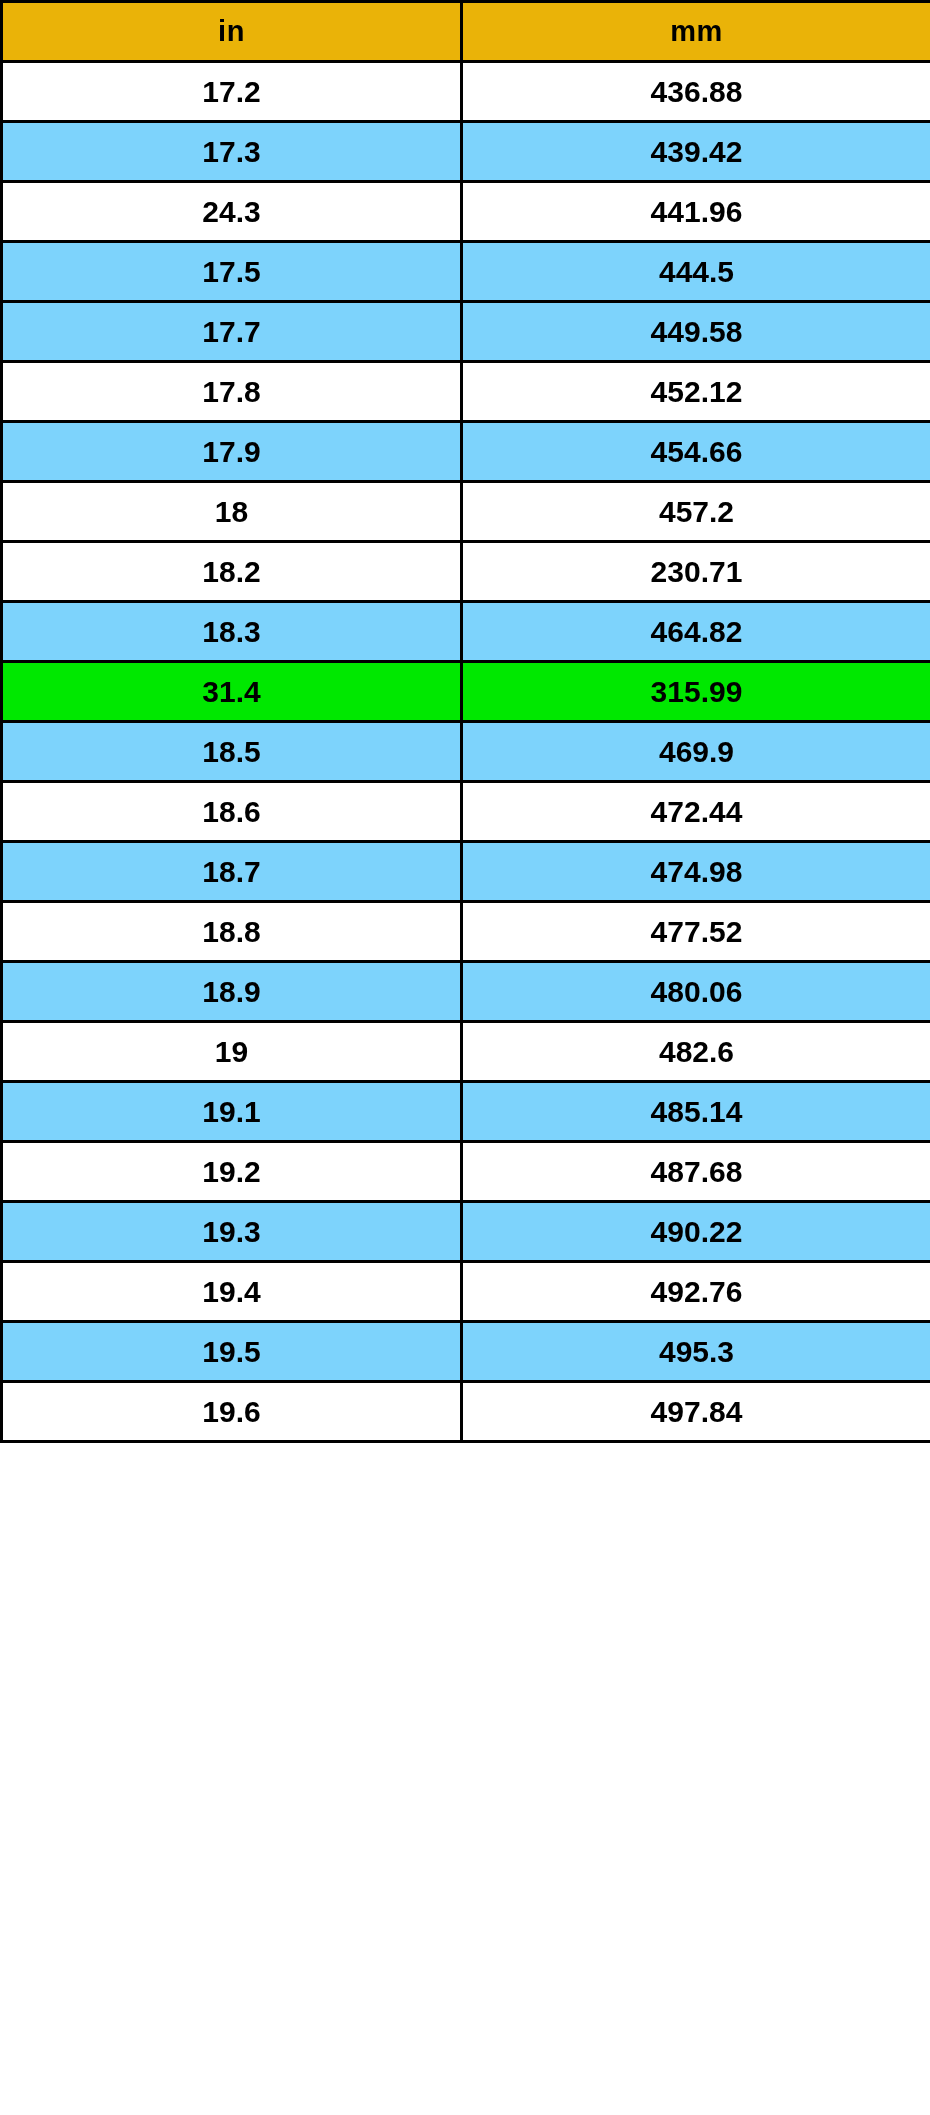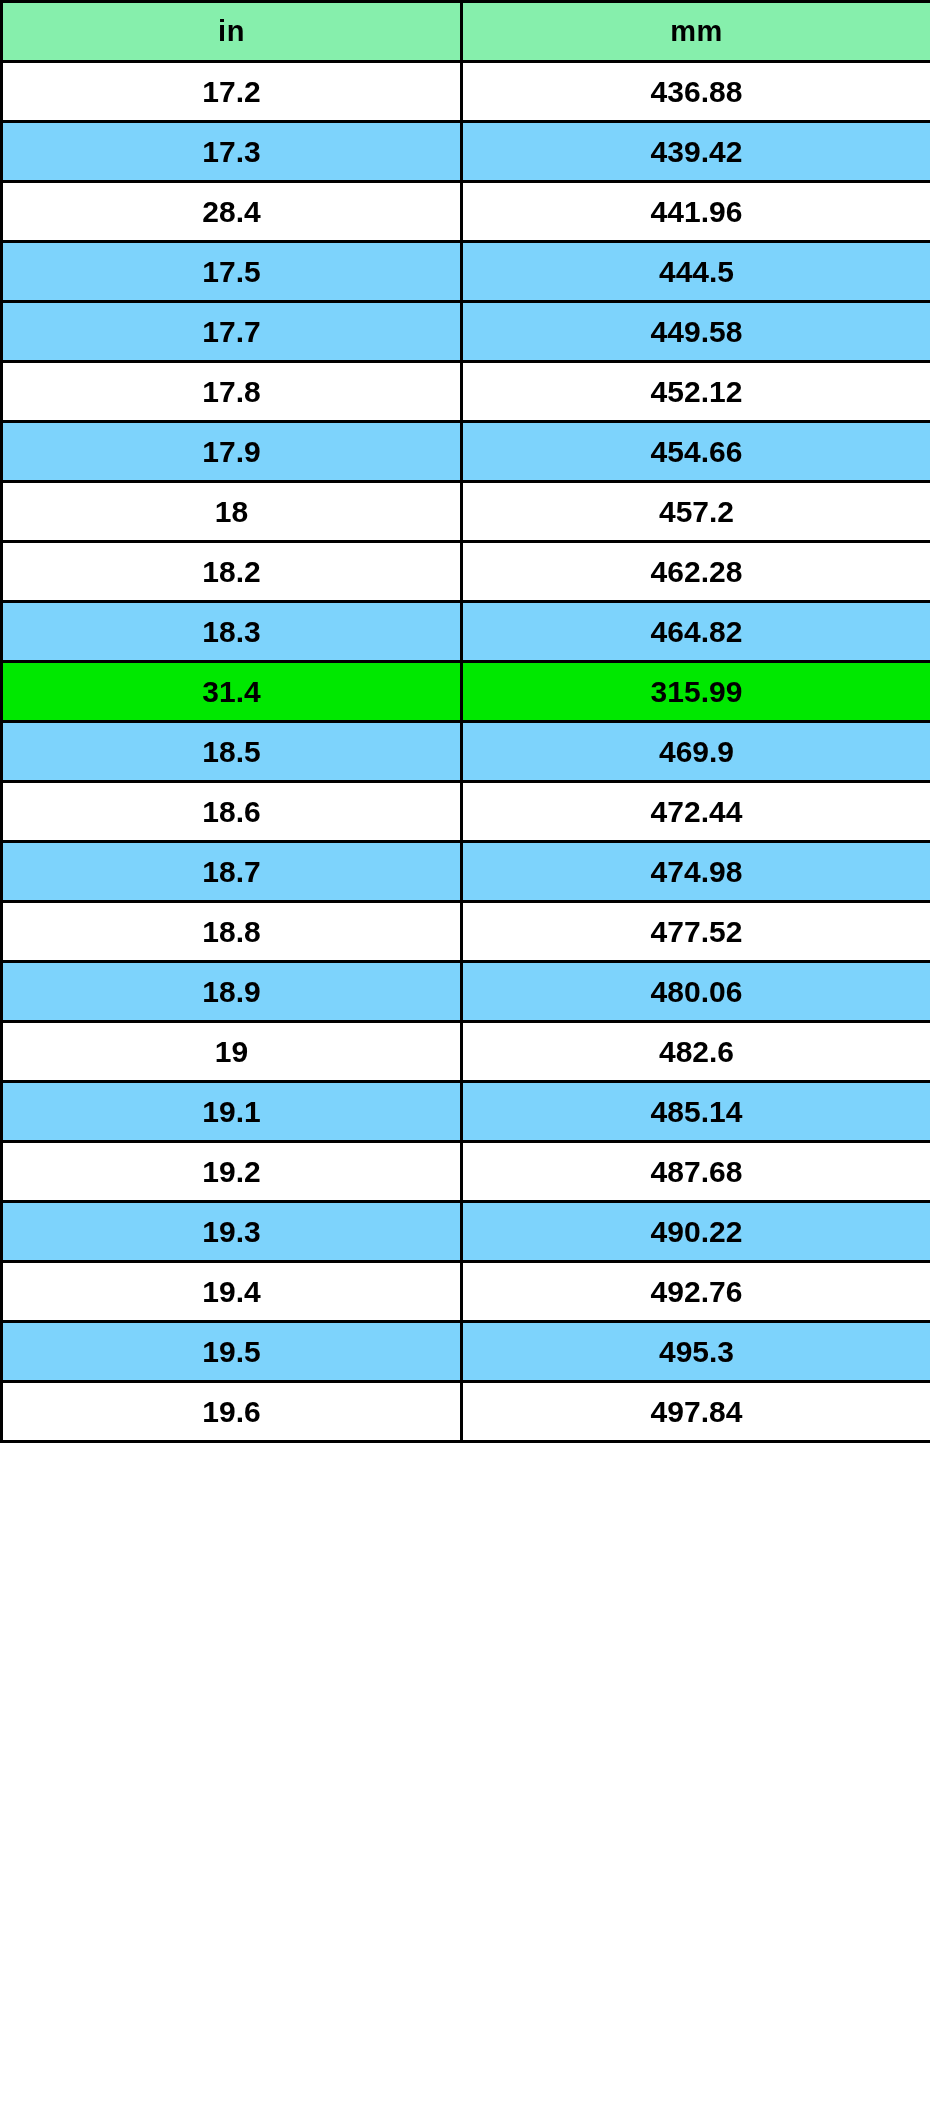--- a/index.html
+++ b/index.html
@@ -26,21 +26,21 @@
   #conv-table td {
     border: 3px solid #000000;
     text-align: center;
     vertical-align: middle;
     color: #000000;
     padding: 0;
     box-sizing: border-box;
   }
 
   #conv-table thead th {
-    background: #86efac;
+    background: #eab308;
     height: 60px;
     font-size: 29px;
     font-weight: bold;
     letter-spacing: 0.5px;
   }
 
   #conv-table tbody td {
     height: 60px;
     font-size: 30px;
     font-weight: bold;
@@ -76,21 +76,21 @@
   <tbody id="table-body">
       <tr>
         <td>17.2</td>
         <td>436.88</td>
       </tr>
       <tr class="alt">
         <td>17.3</td>
         <td>439.42</td>
       </tr>
       <tr>
-        <td>28.4</td>
+        <td>24.3</td>
         <td>441.96</td>
       </tr>
       <tr class="alt">
         <td>17.5</td>
         <td>444.5</td>
       </tr>
       <tr class="alt">
         <td>17.7</td>
         <td>449.58</td>
       </tr>
@@ -101,21 +101,21 @@
       <tr class="alt">
         <td>17.9</td>
         <td>454.66</td>
       </tr>
       <tr>
         <td>18</td>
         <td>457.2</td>
       </tr>
       <tr>
         <td>18.2</td>
-        <td>462.28</td>
+        <td>230.71</td>
       </tr>
       <tr class="alt">
         <td>18.3</td>
         <td>464.82</td>
       </tr>
       <tr class="highlight">
         <td>31.4</td>
         <td>315.99</td>
       </tr>
       <tr class="alt">

